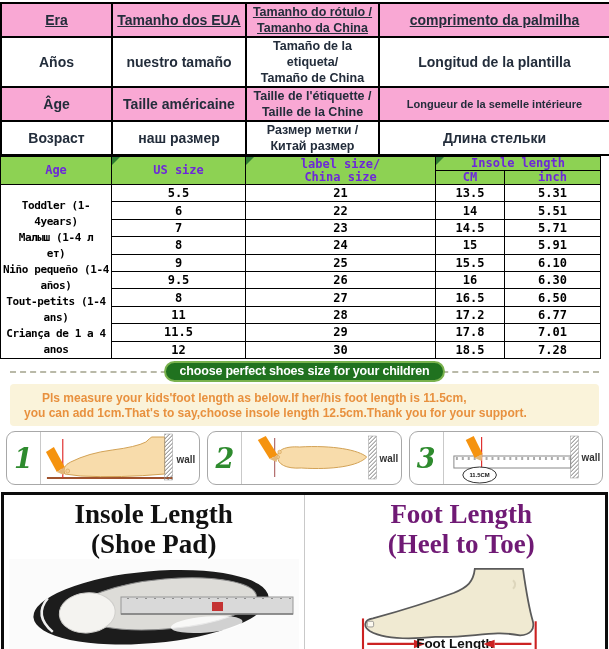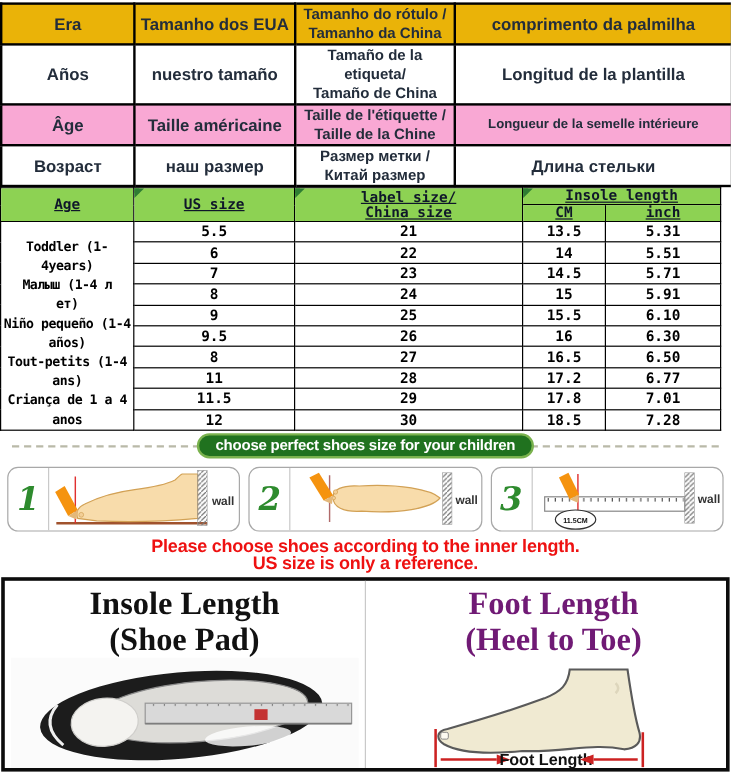--- a/index.html
+++ b/index.html
@@ -8,30 +8,30 @@
 
   
   table { border-collapse:collapse; table-layout:fixed; }
   .hdr-table { width:609px; margin-top:2px; }
   .hdr-table td {
     border:2px solid #000; text-align:center; vertical-align:middle;
     height:34px; font-size:14px; font-weight:600; color:#232d3b;
     white-space:pre-line; line-height:16px;
   }
   .hdr-table .c3 { font-size:12.5px; }
-  .row-sage td { background:#eab308; }
+  .row-sage td { background:#f9a8d4;text-decoration:underline; }
   .row-blue td { background:#f9a8d4; }
   .hdr-table .tiny { font-size:11px; }
 
   
   .size-table { width:600px; font-family:"DejaVu Sans Mono", monospace; font-weight:bold; }
   .size-table th, .size-table td { border:1px solid #000; text-align:center; vertical-align:middle; }
   .size-table th {
-    background:#8dd253; font-size:12px; color:#0f172a; height:14px; line-height:13px;
-    white-space:pre-line; position:relative;text-decoration:underline;
+    background:#8dd253; font-size:12px; color:#6d28d9; height:14px; line-height:13px;
+    white-space:pre-line; position:relative;
   }
   .size-table th.mark:before {
     content:""; position:absolute; top:0; left:0;
     border:4px solid transparent; border-top-color:#2e7d32; border-left-color:#2e7d32;
   }
   .size-table td { height:16px; font-size:12px; line-height:14px; background:#fff; }
   .size-table td.agecell { vertical-align:top; padding-top:13px; }
   .agecell .age-line {
     height:32px; font-size:11px; line-height:16px; letter-spacing:-0.4px;
     white-space:pre-line; display:flex; align-items:center; justify-content:center; text-align:center;
@@ -227,20 +227,24 @@
       <td>7.28</td>
     </tr>
   </tbody>
     </table>
 
   <div class="banner">
     <div class="dash-line"></div>
     <div class="pill">choose perfect shoes size for your children</div>
   </div>
 
+  <div class="note-box">
+    <div class="l1">Pls measure your kids'foot length as below.If her/his foot length is 11.5cm,</div>
+    <div class="l2">you can add 1cm.That's to say,choose insole length 12.5cm.Thank you for your support.</div>
+  </div>
 
   <div class="steps">
 
     <div class="step">
       <div class="num">1</div>
       <div class="illus">
         <svg viewBox="0 0 160 52" preserveAspectRatio="none">
           <line x1="6" y1="46" x2="133" y2="46" stroke="#a0522d" stroke-width="2"></line>
           <path d="M 24,42 Q 21,34 30,30 Q 48,21 72,18 Q 96,15 106,10 Q 110,6 112,5 L 125,5 L 125,42 Q 80,46 40,44 Z" fill="#f8dcab" stroke="#d2a155" stroke-width="1"></path>
           <circle cx="27" cy="39" r="2" fill="#f3cf97" stroke="#d2a155" stroke-width="0.6"></circle>
@@ -280,24 +284,20 @@
           <polygon points="31,26 39,22 38,29" fill="#e3b87a"></polygon>
           <ellipse cx="36" cy="43" rx="17" ry="8" fill="#fff" stroke="#333" stroke-width="1"></ellipse>
           <text x="36" y="45.5" text-anchor="middle" font-size="6" font-weight="bold" fill="#111" font-family="Liberation Sans, sans-serif">11.5CM</text>
           <rect x="128" y="4" width="8" height="42" fill="url(#hatch)" stroke="#999" stroke-width="0.5"></rect>
           <text x="139" y="29" font-size="10" font-weight="bold" fill="#333" font-family="Liberation Sans, sans-serif">wall</text>
         </svg>
       </div>
     </div>
   </div>
 
-  <div class="warning">
-    <div>Please choose shoes according to the inner length.</div>
-    <div>US size is only a reference.</div>
-  </div>
 
   <div class="bottom">
 
     <div class="b-left">
       <div class="b-title">Insole Length
 (Shoe Pad)</div>
       <div class="b-graphic">
         <svg width="290" height="92" viewBox="0 0 290 92">
           <rect x="0" y="0" width="290" height="92" fill="#fbfbfb"></rect>
           <g transform="rotate(-5 145 48)">

